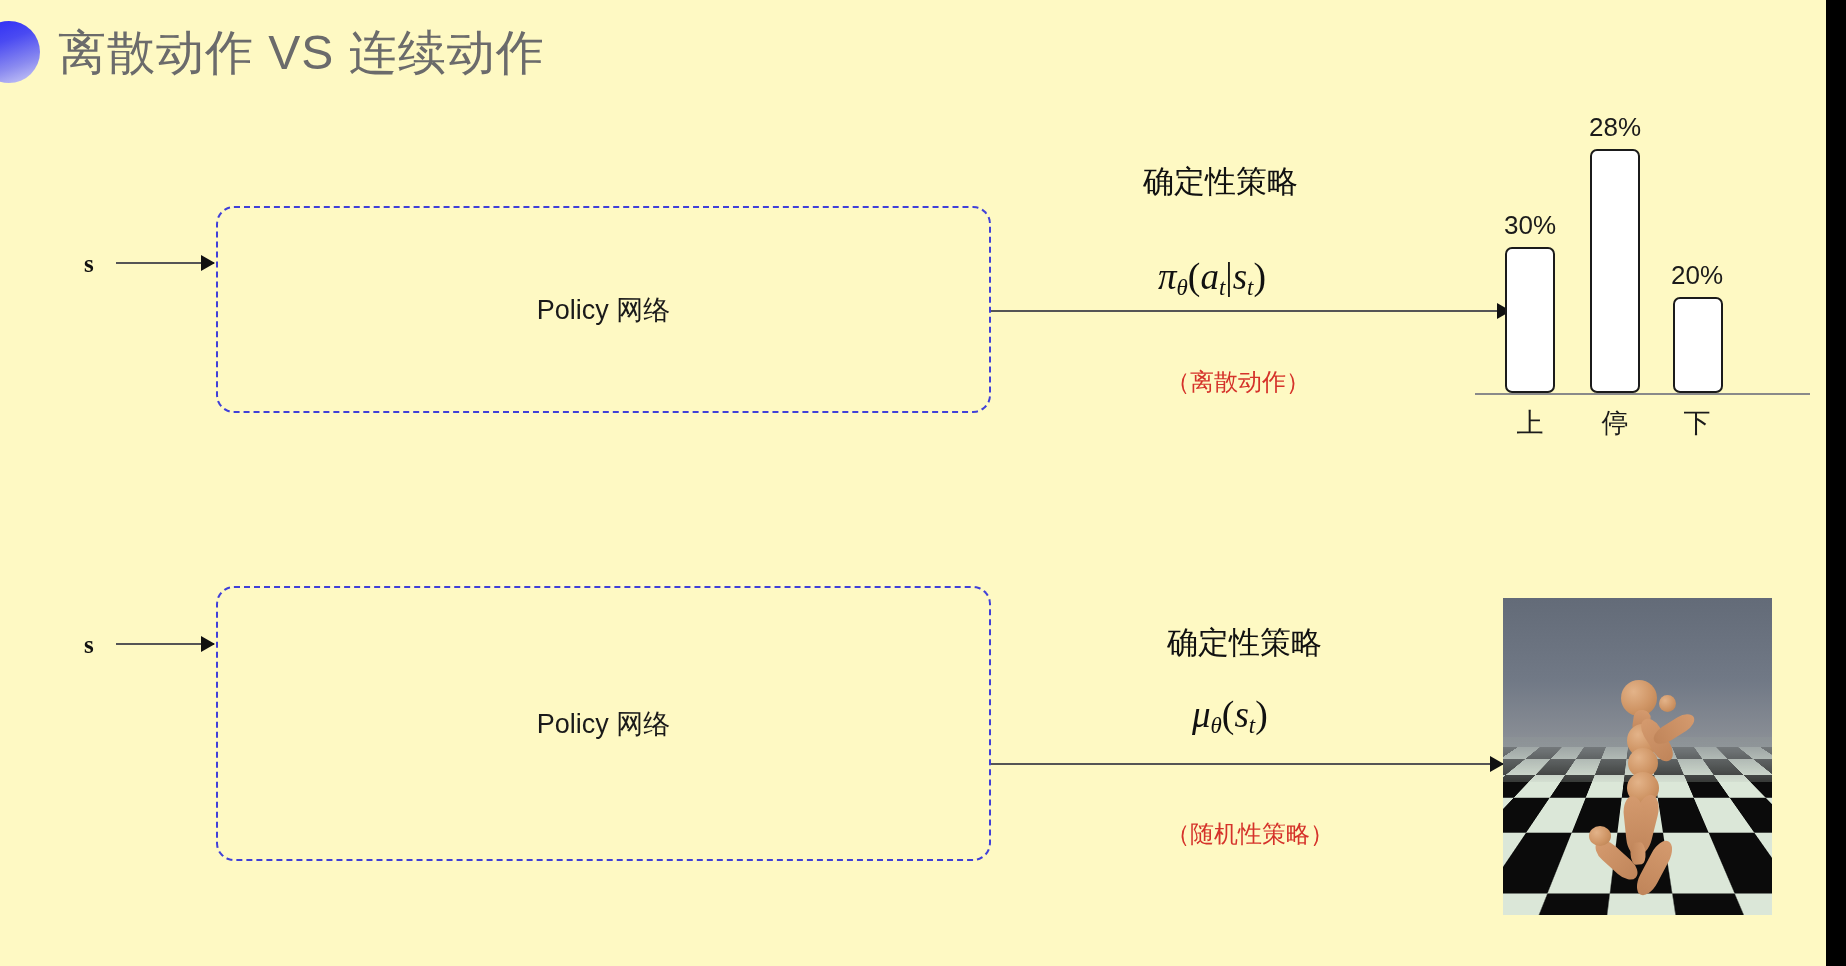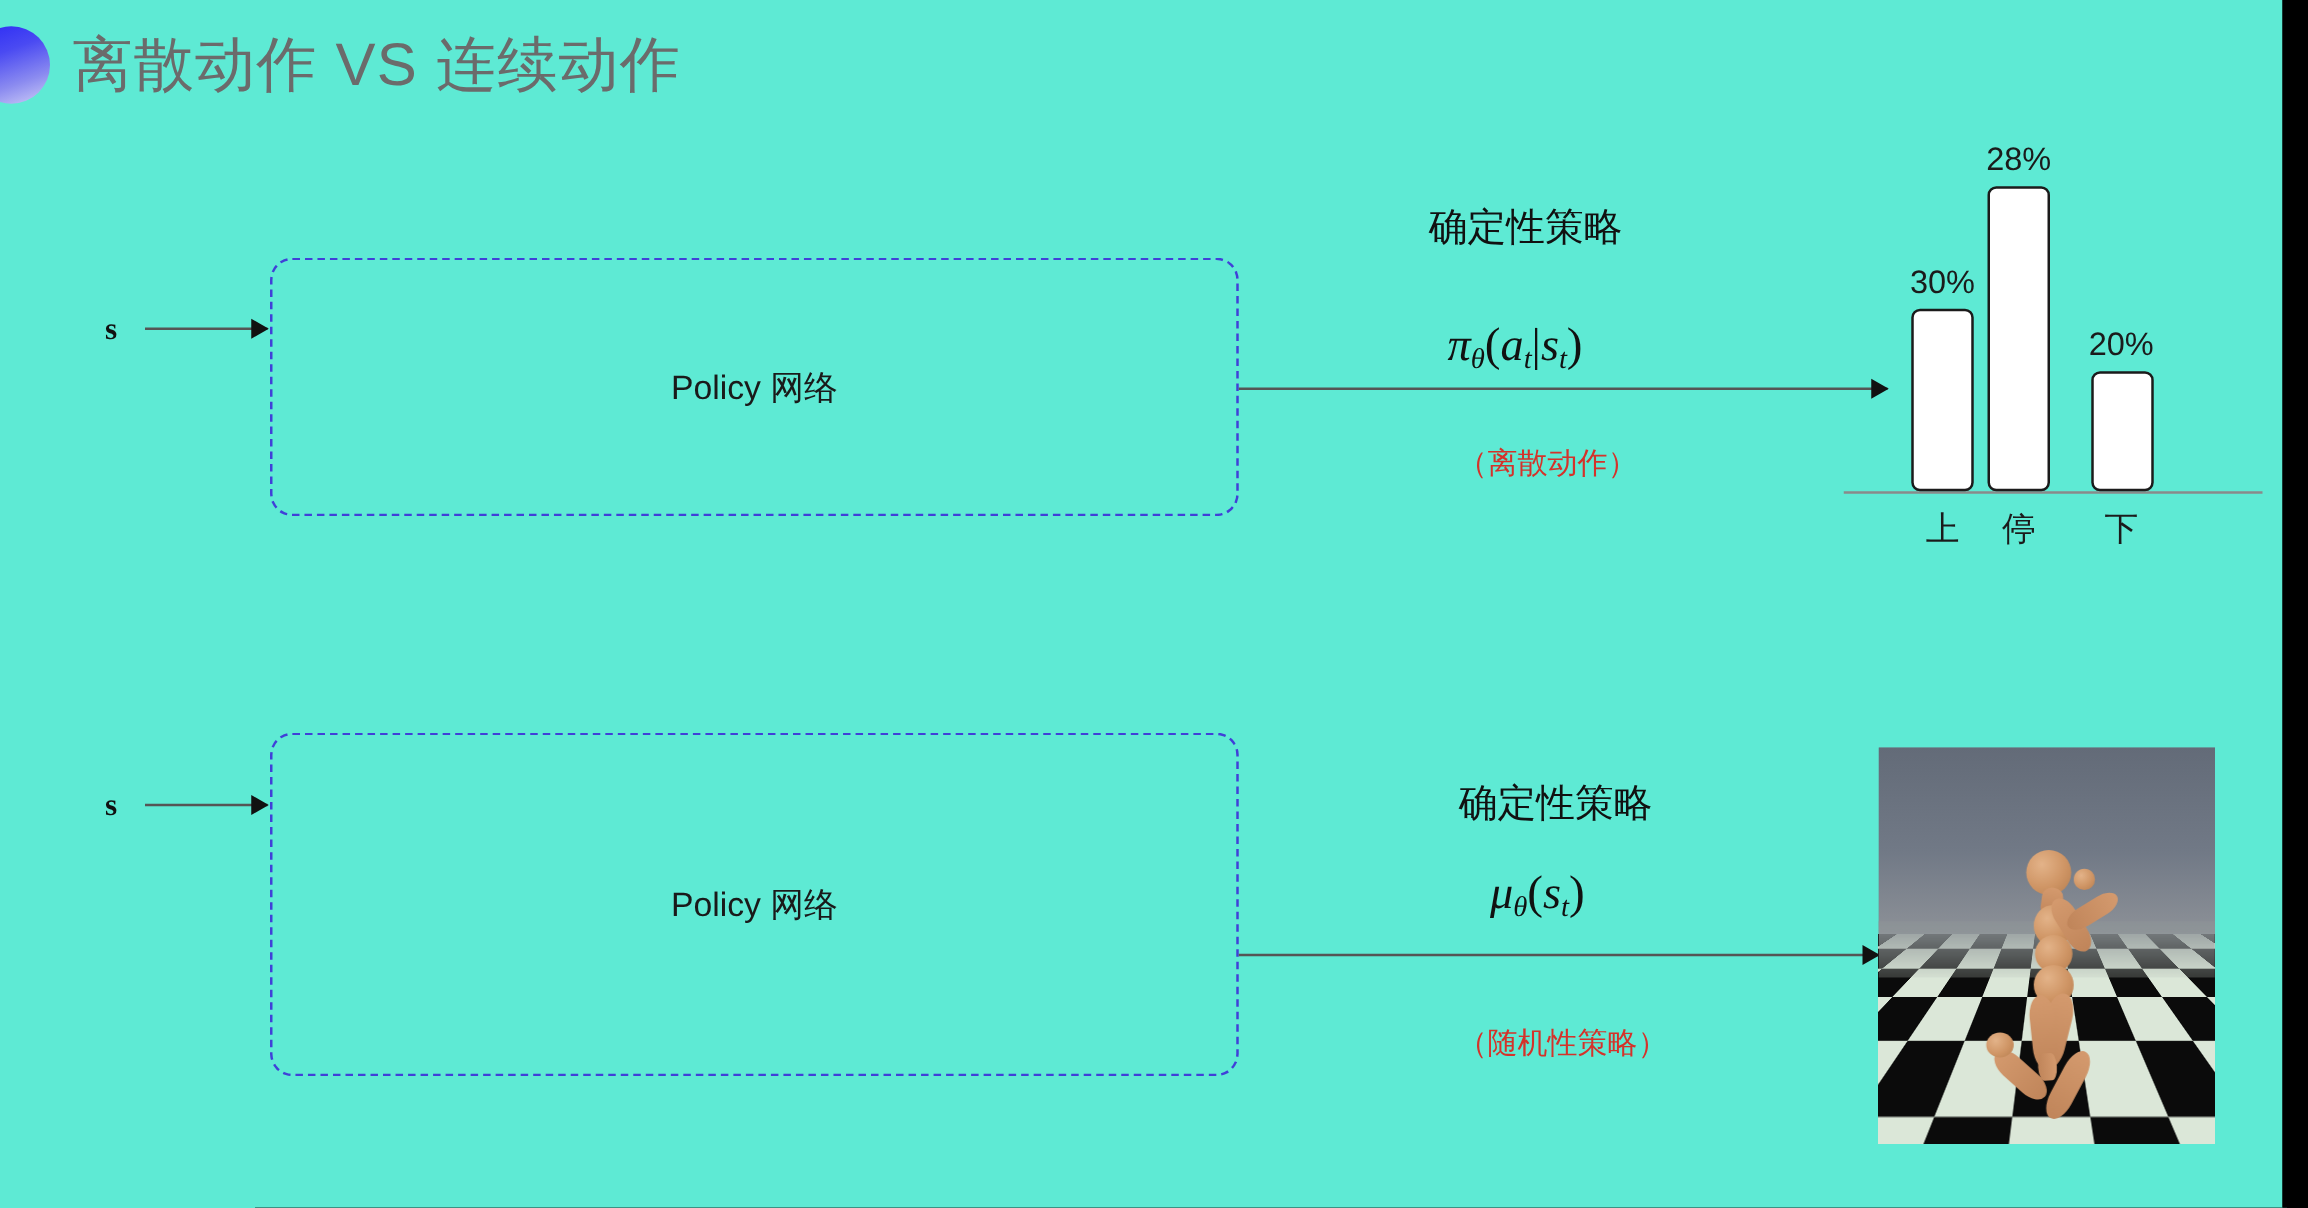--- a/index.html
+++ b/index.html
@@ -11,21 +11,21 @@
     width: 1846px;
     height: 966px;
     overflow: hidden;
     font-family: "Liberation Sans", "DejaVu Sans", sans-serif;
   }
   #slide {
     position: absolute;
     left: 0; top: 0;
     width: 1826px;
     height: 966px;
-    background: #5eead4;
+    background: #fef9c3;
     overflow: hidden;
   }
   #right-band {
     position: absolute;
     left: 1826px; top: 0;
     width: 20px; height: 966px;
     background: #000000;
   }
 
   
@@ -239,26 +239,26 @@
   </div>
 
   <div class="arrow" style="left:991px; top:310px; width:519px;"></div>
 
   <div class="policy-name" style="left:1143px; top:161px;">确定性策略</div>
 
   <div class="policy-formula" style="left:1158px; top:254px;">
     <span>π</span><sub>θ</sub><span class="paren">(</span><span>a</span><sub>t</sub><span class="bar">|</span><span>s</span><sub>t</sub><span class="paren">)</span>
   </div>
 
-  <div class="action-note" style="left:1166px; top:354px;">（离散动作）</div>
+  <div class="action-note" style="left:1166px; top:366px;">（离散动作）</div>
 
   <div id="bar-chart">
     <div id="chart-axis"></div>
 
-    <div class="bar-group" style="left:35px; width:50px; height:180px;margin-left:24px;">
+    <div class="bar-group" style="left:35px; width:50px; height:180px;">
       <div class="bar-rect" style="width:50px; height:146px;"></div>
       <div class="bar-value" style="bottom:152px;">30%</div>
       <div class="bar-cat" style="bottom:-48px;">上</div>
     </div>
 
     <div class="bar-group" style="left:120px; width:50px; height:280px;">
       <div class="bar-rect" style="width:50px; height:244px;"></div>
       <div class="bar-value" style="bottom:250px;">28%</div>
       <div class="bar-cat" style="bottom:-48px;">停</div>
     </div>

